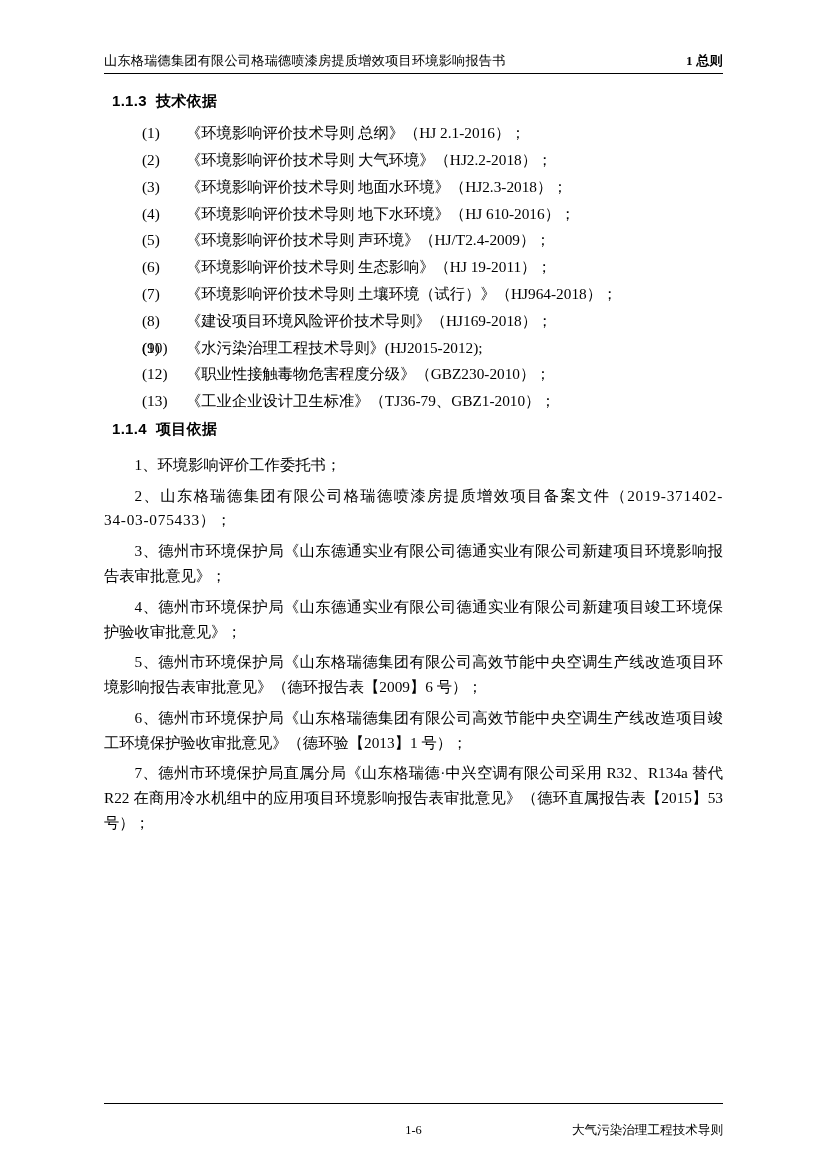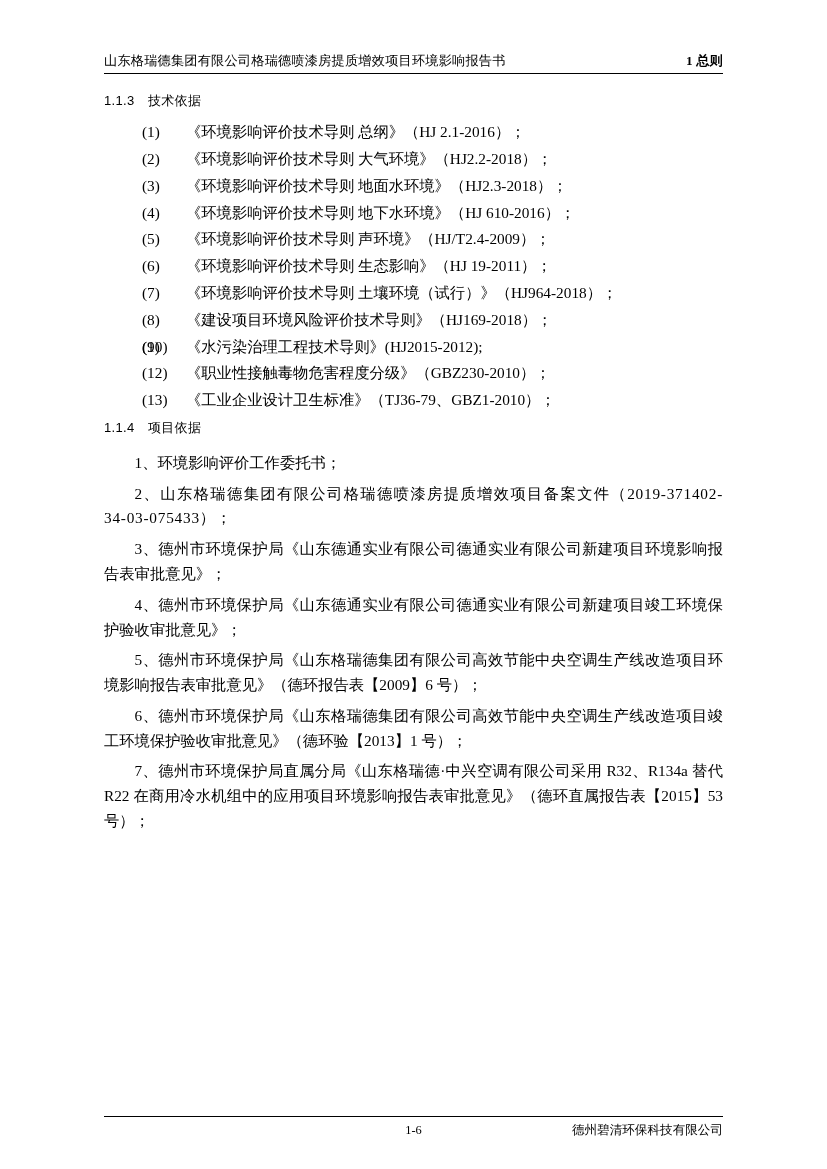--- a/index.html
+++ b/index.html
@@ -40,43 +40,43 @@
   }
   .header-left { white-space: nowrap; }
   .header-right { white-space: nowrap; font-weight: bold; }
   
   .footer {
     position: absolute;
     left: 104px;
     right: 104px;
     bottom: 30px;
     border-top: 1px solid #000;
-    padding-top: 5px;
+    padding-top: 18px;
     font-size: 12.6px;
     display: flex;
     align-items: center;
   }
   .footer-page {
     position: absolute;
     left: 0; right: 0;
     text-align: center;
     font-size: 12.4px;
   }
   .footer-right {
     margin-left: auto;
     font-size: 12.6px;
   }
   
   .body {
     padding-top: 18px;
   }
   h2.section {
-    font-size: 13px;
-    font-weight: normal;
-    margin: 0 0 14px 0;
+    font-size: 15px;
+    font-weight: bold;
+    margin: 0 0 14px 8px;
     font-family: "Liberation Sans", sans-serif;
     letter-spacing: 0.3px;
   }
   h2.section .num {
     display: inline-block;
     min-width: 44px;
   }
   h2.section.second {
     margin-top: 6px;
     margin-bottom: 14px;
@@ -183,16 +183,16 @@
       <p class="para">4、德州市环境保护局《山东德通实业有限公司德通实业有限公司新建项目竣工环境保护验收审批意见》；</p>
       <p class="para">5、德州市环境保护局《山东格瑞德集团有限公司高效节能中央空调生产线改造项目环境影响报告表审批意见》（德环报告表【2009】6 号）；</p>
       <p class="para">6、德州市环境保护局《山东格瑞德集团有限公司高效节能中央空调生产线改造项目竣工环境保护验收审批意见》（德环验【2013】1 号）；</p>
       <p class="para">7、德州市环境保护局直属分局《山东格瑞德·中兴空调有限公司采用 R32、R134a 替代 R22 在商用冷水机组中的应用项目环境影响报告表审批意见》（德环直属报告表【2015】53 号）；</p>
 
     </div>
   </div>
 
   <div class="footer">
     <div class="footer-page">1-6</div>
-    <div class="footer-right">德州碧清环保科技有限公司</div>
+    <div class="footer-right">大气污染治理工程技术导则</div>
   </div>
 
 </div>
 
 </body></html>

